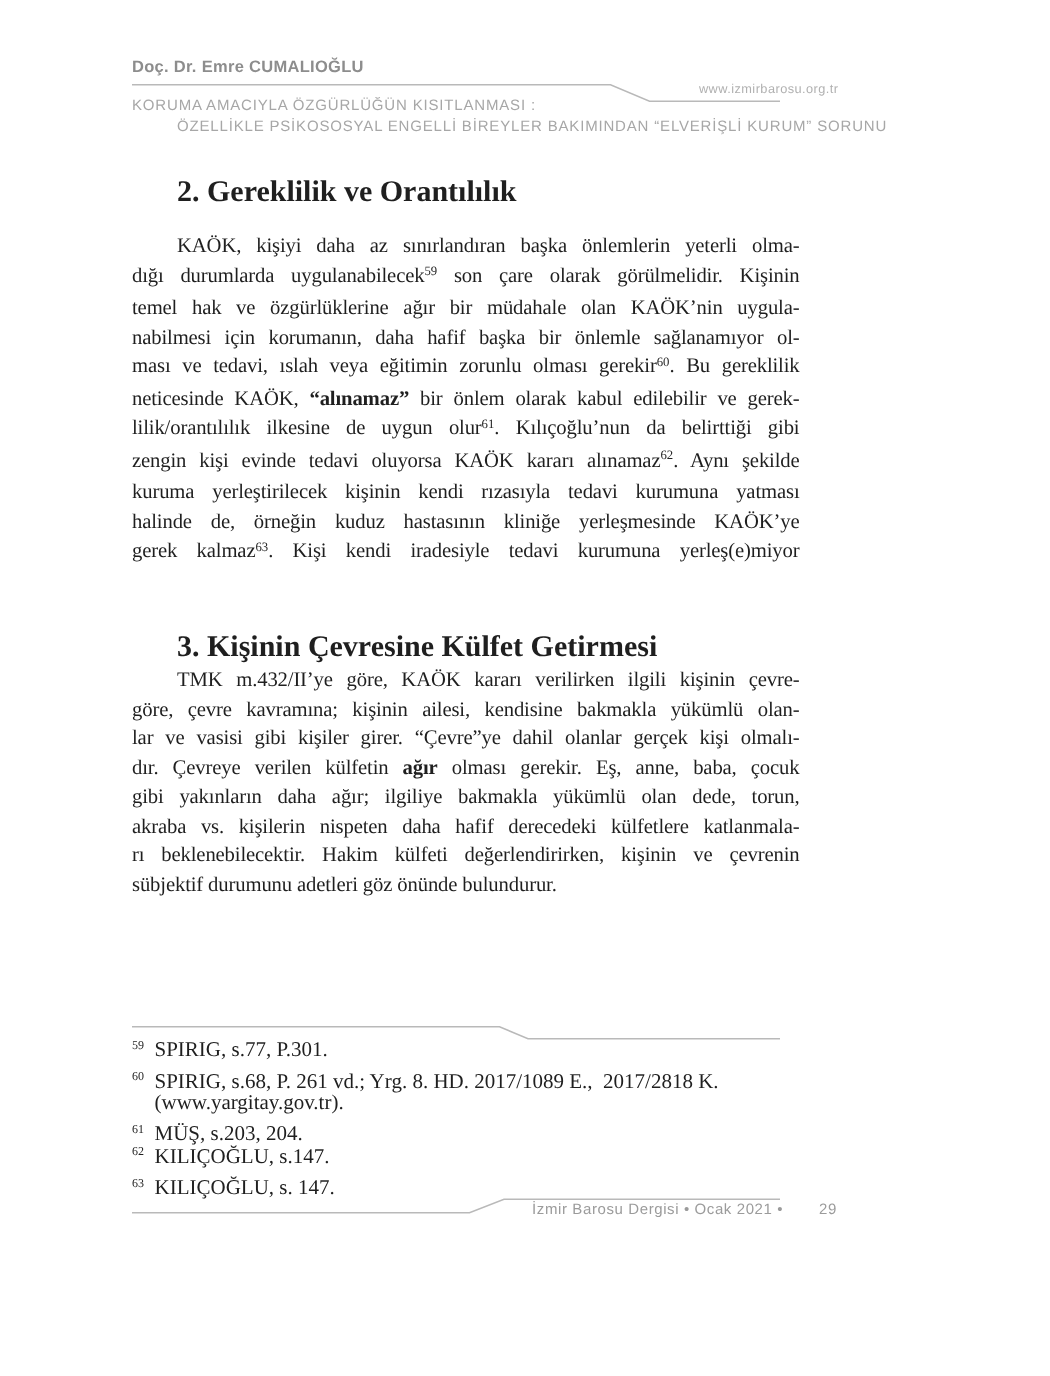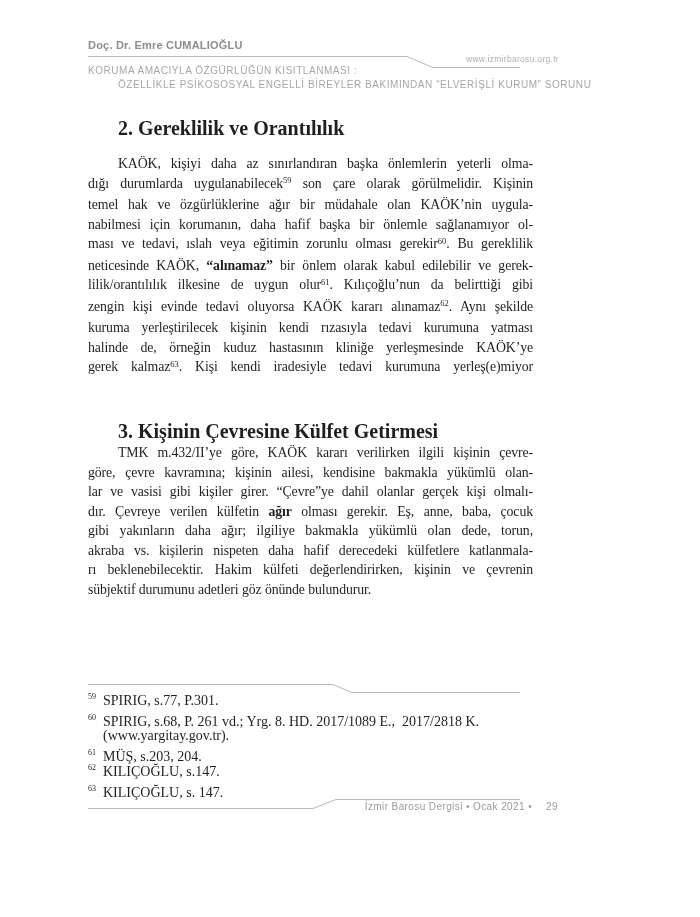--- a/index.html
+++ b/index.html
@@ -61,21 +61,21 @@
     position:absolute; left:0; top:-2px;
     font-size:8px; color:var(--body-text,#1f1f1f);
   }
   
   .footer-text {
     position:absolute; right:182px; top:801px;
     font-family:"Liberation Sans", sans-serif;
     font-size:10px; letter-spacing:.4px;
     color:var(--footer-gray,#9b9b9b); white-space:nowrap;
   }
-  .pgnum { margin-left:14px; }
+  .pgnum { margin-left:24px; }
 </style>
 </head>
 <body>
 
 <div class="page">
 
   <div class="author"><span>Doç. Dr. Emre </span><span>CUMALIOĞLU</span></div>
 
   <div class="website">www.izmirbarosu.org.tr</div>
 

